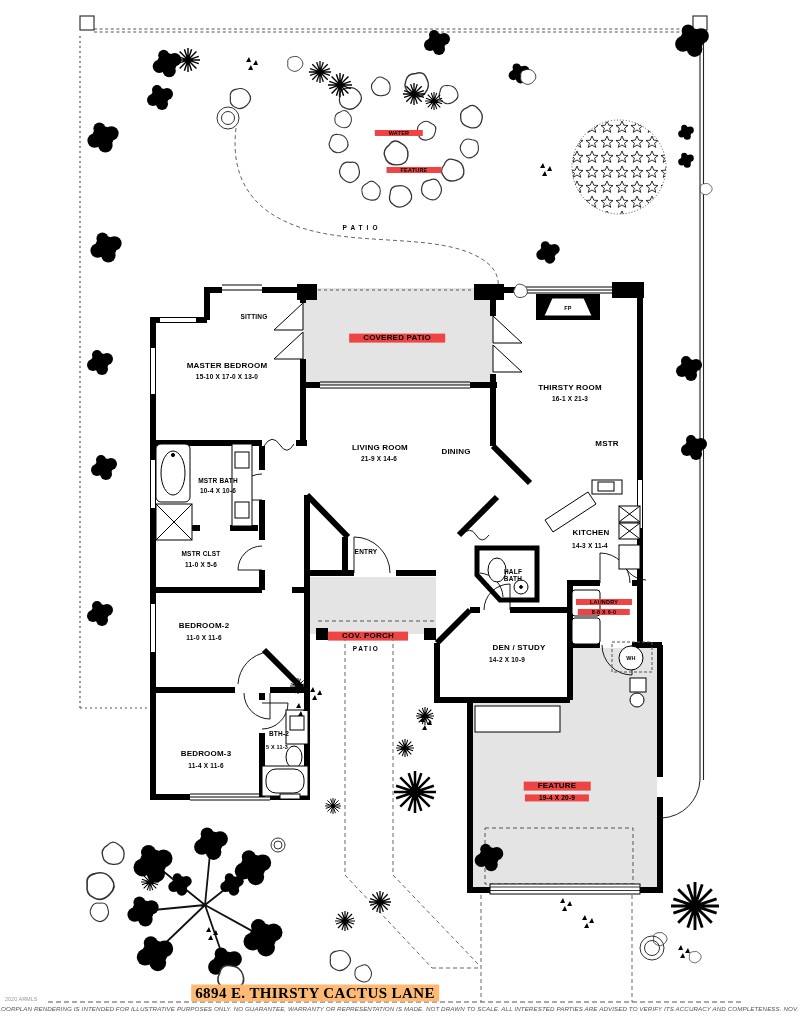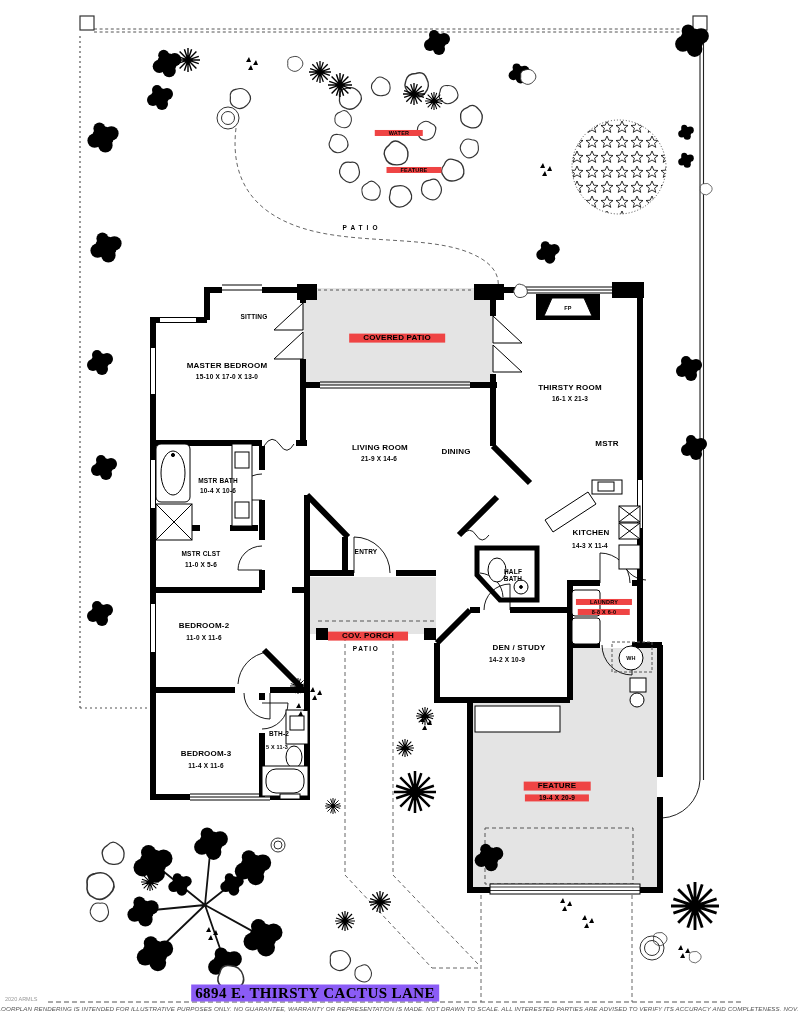--- a/index.html
+++ b/index.html
@@ -7,21 +7,21 @@
         font-family:"Liberation Sans",sans-serif;}
   #plan svg{position:absolute;left:0;top:0;}
   .lbl{position:absolute;transform:translate(-50%,-50%);font:bold 8px "Liberation Sans",sans-serif;
        color:#000;white-space:nowrap;text-align:center;letter-spacing:.2px;line-height:1.1;}
   .sm{font-size:6.5px;}
   .xs{font-size:5.5px;}
   .bg{background:#ef4444;padding:0 14px;}
   .spread{letter-spacing:4px;}
   .wrap{white-space:normal;width:32px;}
   .title{position:absolute;transform:translate(-50%,-50%);font:bold 15px "Liberation Serif",serif;
-         letter-spacing:.4px;white-space:nowrap;background:#8b5cf6;padding:0 4px;}
+         letter-spacing:.4px;white-space:nowrap;background:#fdba74;padding:0 4px;}
   .disc{position:absolute;transform:translate(-50%,-50%);font:italic 6.2px "Liberation Sans",sans-serif;
         color:#555;white-space:nowrap;letter-spacing:.1px;}
   .wm{position:absolute;font:5.5px "Liberation Sans",sans-serif;color:#999;white-space:nowrap;}
 </style>
 </head>
 <body>
 
 <div id="plan">
 
 <svg width="800" height="1036" viewBox="0 0 800 1036">

